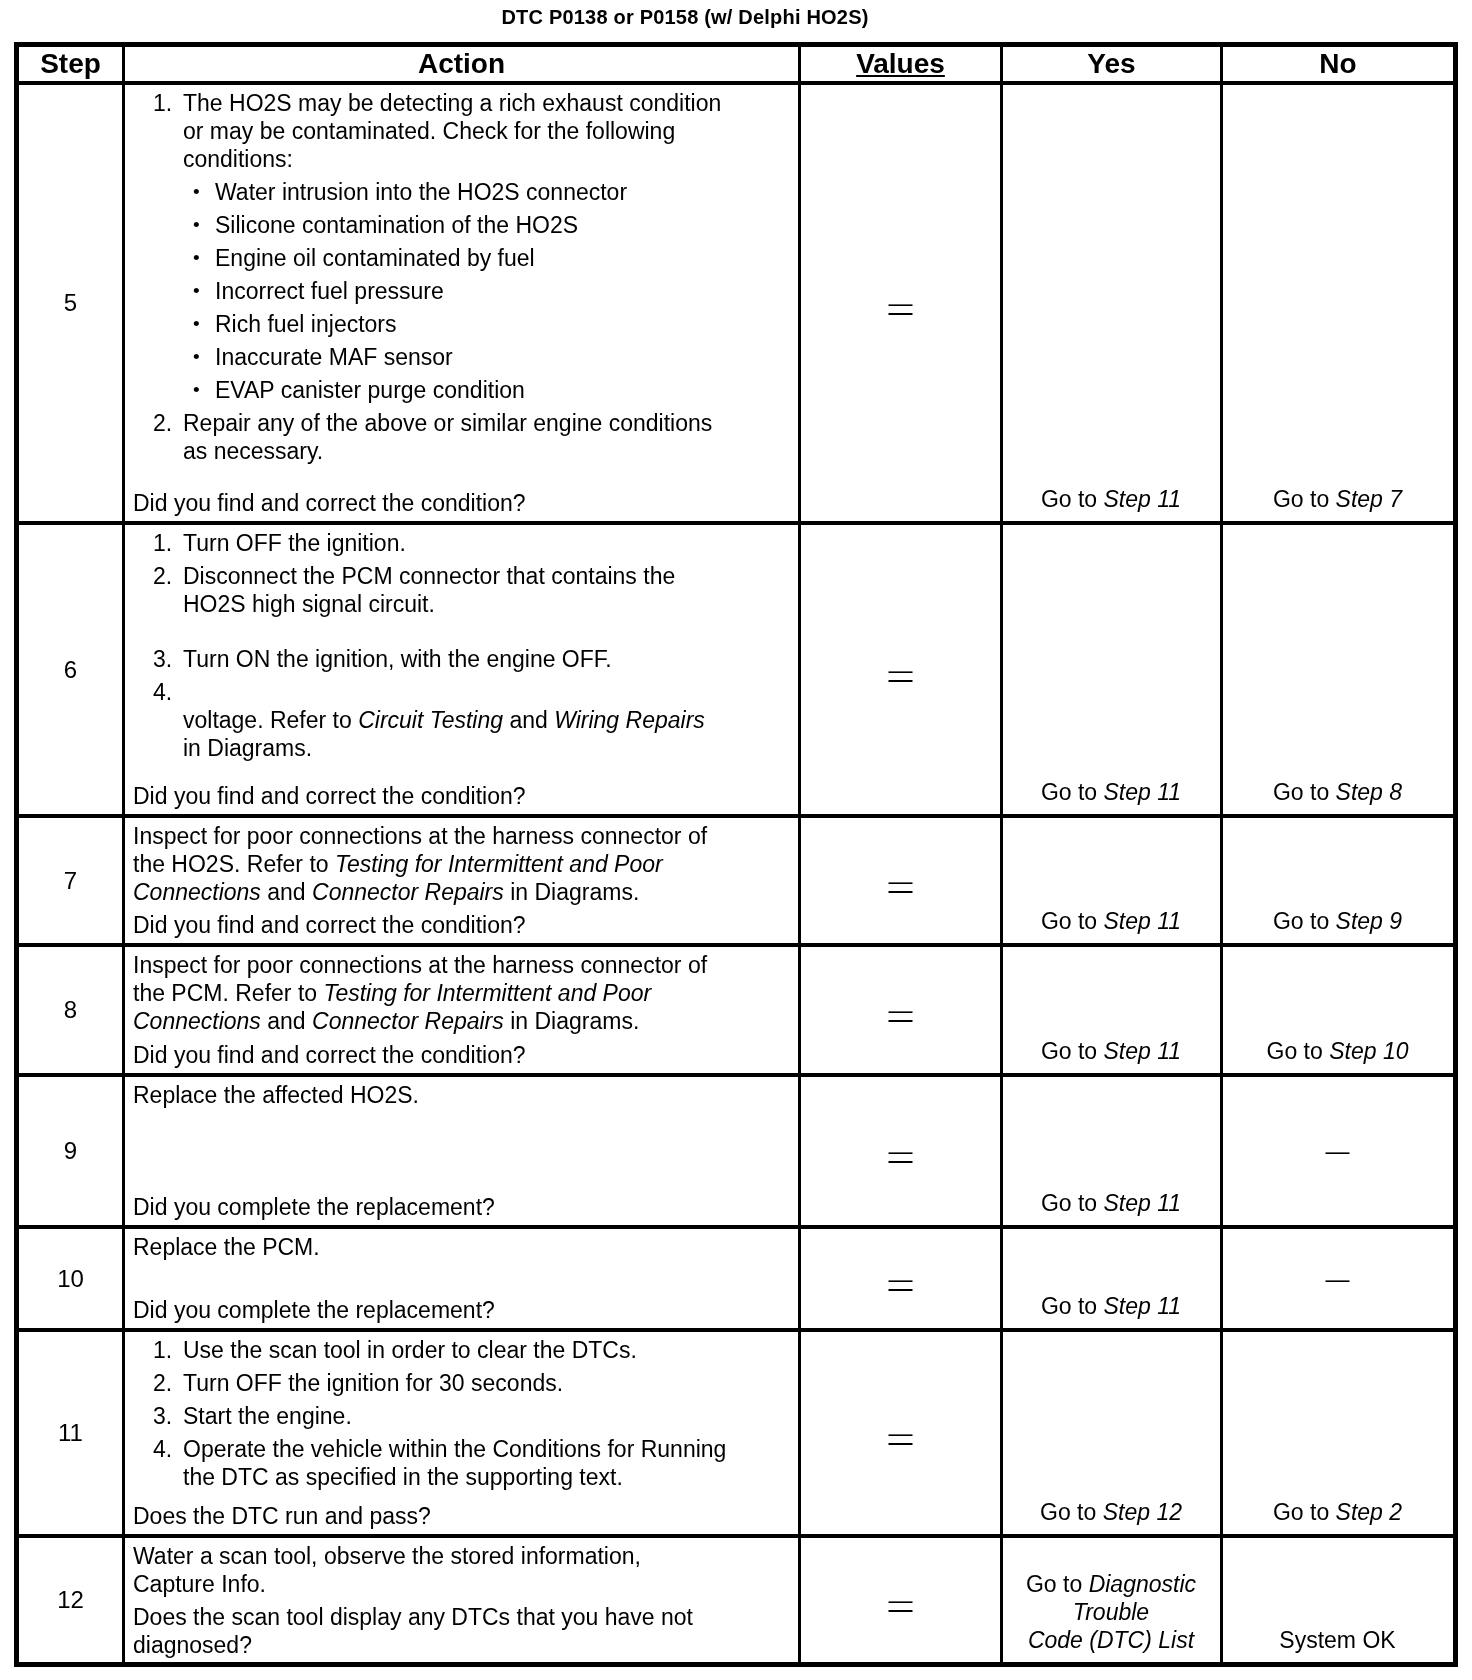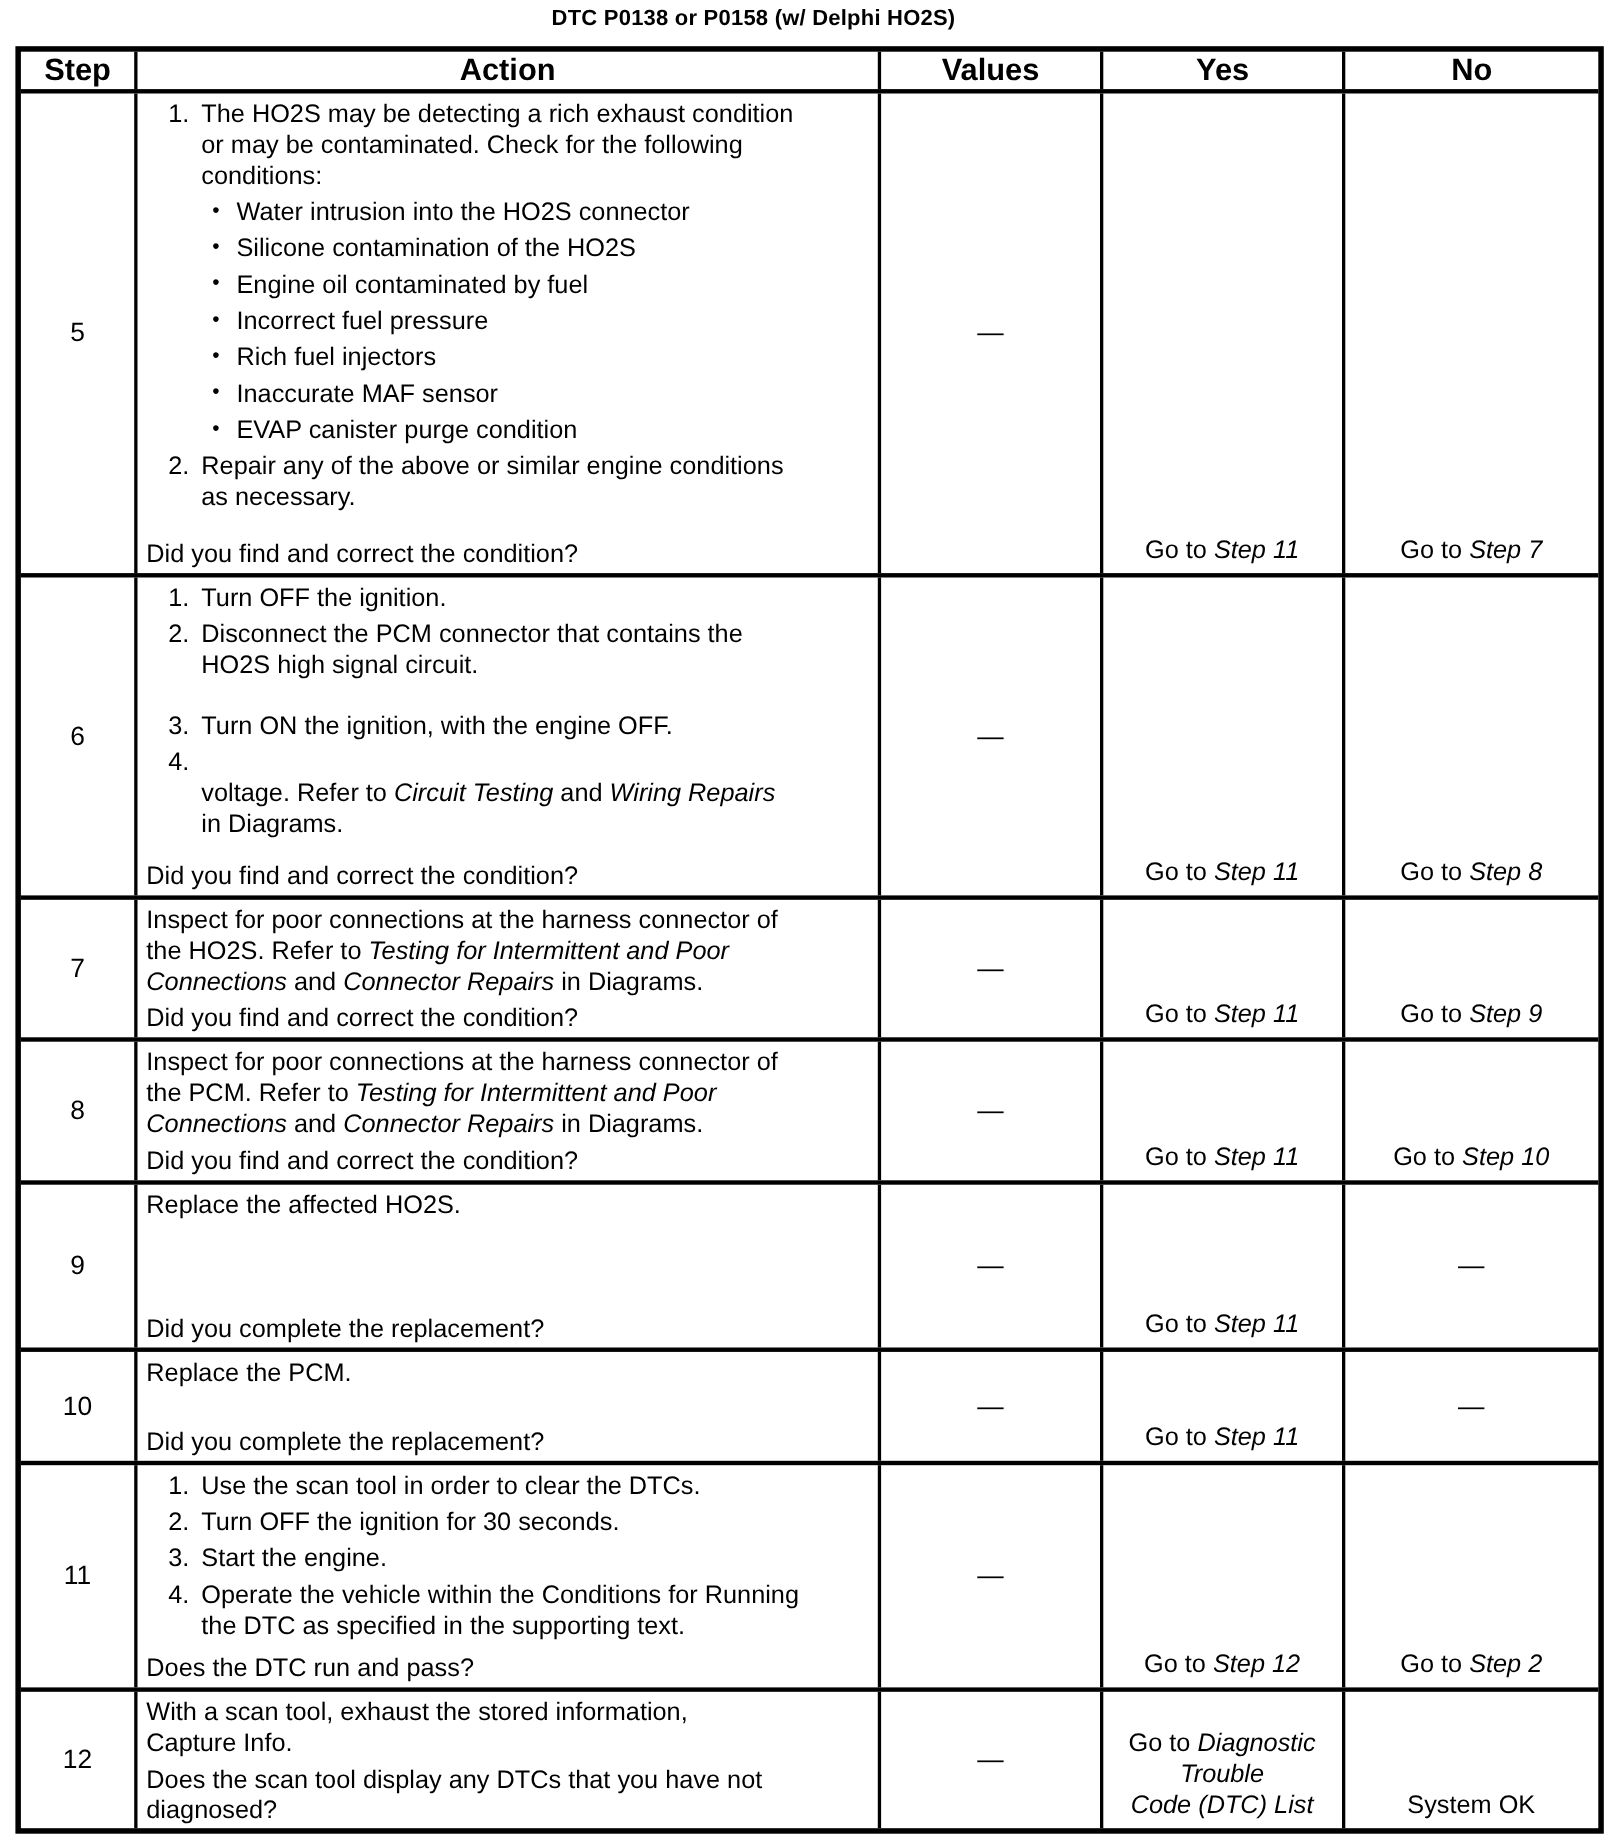--- a/index.html
+++ b/index.html
@@ -23,21 +23,21 @@
     width:100%;
   }
   .t-row:last-child{border-bottom:none;}
   .cell{
     box-sizing:border-box;border-right:3px solid #000;
     overflow:hidden;position:relative;
   }
   .cell:last-child{border-right:none;}
   .step-col{width:106px;}
   .action-col{width:676px;}
-  .values-col{width:202px;}
+  .values-col{width:202px;text-decoration:underline;}
   .yes-col{width:220px;}
   .no-col{flex:1;}
   
   .header-row{height:38px;}
   .header-row .cell{
     display:flex;align-items:center;justify-content:center;
     font-weight:bold;font-size:28px;
   }
   
   .step-cell{display:flex;align-items:center;justify-content:center;font-size:24px;}
@@ -268,21 +268,21 @@
         </div>
         <div class="cell no-col endcell">
           <span><span>Go to </span><span class="it">Step 2</span></span>
         </div>
       </div>
       <div class="t-row" style="height: 124px;">
         <div class="cell step-col step-cell">
           <span>12</span>
         </div>
         <div class="cell action-col action-cell">
-          <div class="blk blk-para"><span>With a scan tool, exhaust the stored information,</span><br><span>Capture Info.</span></div>
+          <div class="blk blk-para"><span>Water a scan tool, observe the stored information,</span><br><span>Capture Info.</span></div>
           <div class="blk blk-question"><span>Does the scan tool display any DTCs that you have not</span><br><span>diagnosed?</span></div>
         </div>
         <div class="cell values-col values-cell">
           <span>—</span>
         </div>
         <div class="cell yes-col endcell">
           <span><span>Go to </span><span class="it">Diagnostic</span><br><span class="it">Trouble</span><br><span class="it">Code (DTC) List</span></span>
         </div>
         <div class="cell no-col endcell">
           <span><span>System OK</span></span>

